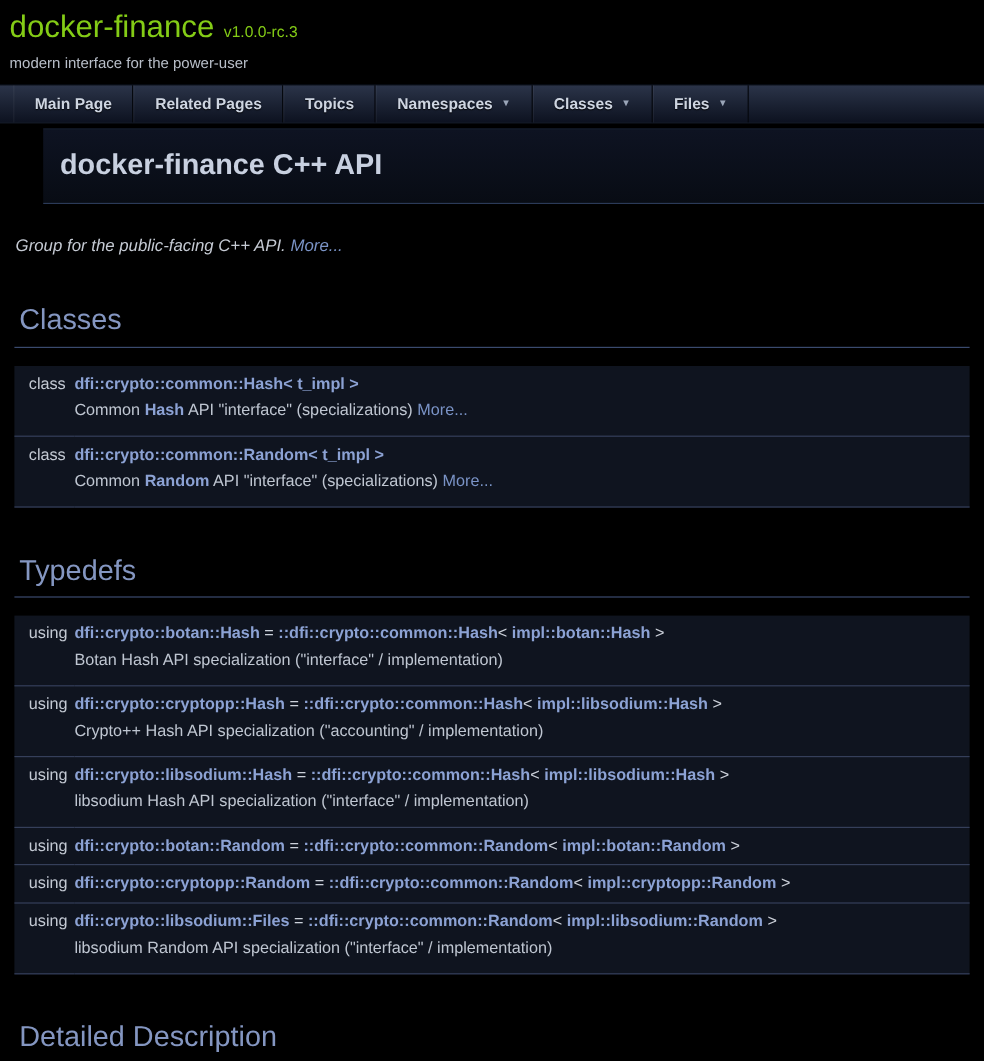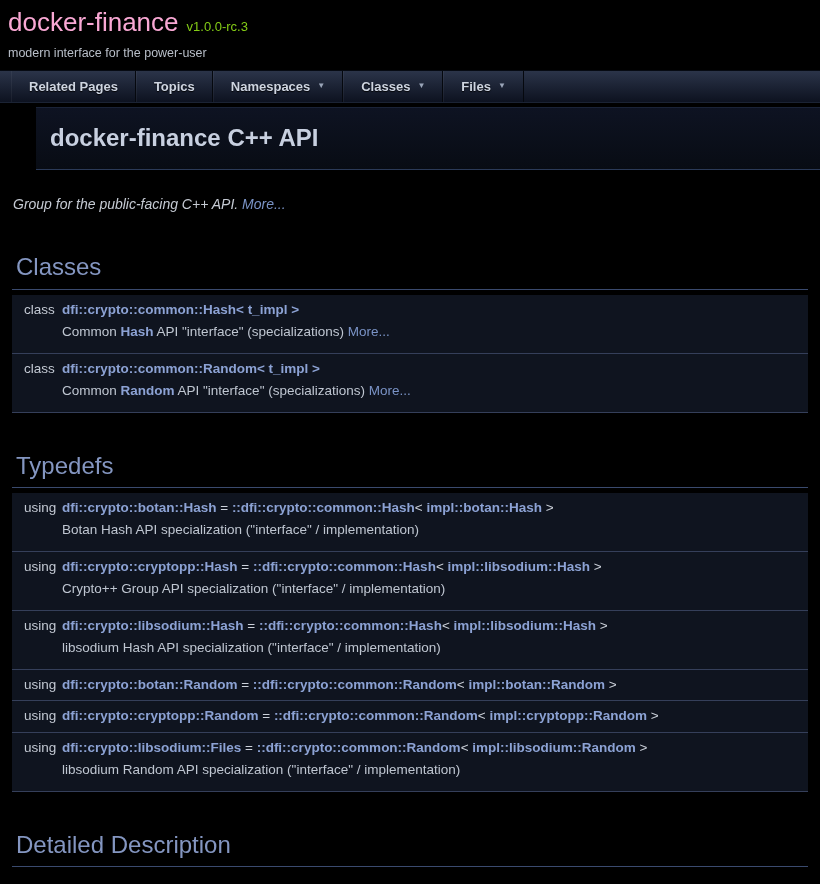--- a/index.html
+++ b/index.html
@@ -11,21 +11,21 @@
     font-family: "Liberation Sans", sans-serif;
     font-size: 13.5px;
     line-height: 1.35;
     overflow: hidden;
   }
   a { text-decoration: none; color: #7a93c6; cursor: pointer; }
   a.ref { font-weight: bold; color: #8ca2d4; }
 
   
   #titlearea { padding: 5px 0 8px 8px; background: #000; }
-  .projectname { font-size: 26px; color: #f9a8d4; text-align: right; }
+  .projectname { font-size: 26px; color: #84cc16; text-align: right; }
   .projectversion { font-size: 13px; color: #84cc16; margin-left: 8px; }
   .projectbrief { font-size: 12.5px; color: #b9bfc9; margin-top: 5px; }
 
   
   .tabs {
     background: linear-gradient(to bottom, #2b3449 0%, #1a2132 55%, #0d1220 100%);
     border-top: 1px solid #060a12;
     border-bottom: 1px solid #1b2334;
   }
   .tabs ul { margin: 0; padding: 0 0 0 11px; list-style: none; display: flex; }
@@ -64,21 +64,21 @@
     color: #8496c1;
     border-bottom: 1px solid #3a4a6e;
     margin: 37px 0 0;
     padding: 0 0 5px 4px;
   }
 
   table.memberdecls {
     border-collapse: collapse;
     width: 100%;
     background: #0f141f;
-    margin-top: 5px;
+    margin-top: 15px;
     font-size: 13.5px;
   }
   td.memItemLeft {
     width: 50px; padding: 6px 0 2px 12px;
     vertical-align: top; white-space: nowrap; color: #c3c9d3;
   }
   td.memItemRight { padding: 6px 4px 2px 0; white-space: nowrap; }
   td.mdescLeft { padding: 0; }
   td.mdescRight { padding: 2px 4px 7px 0; color: #bfc6d1; }
   tr.memsep td { border-bottom: 1px solid #353f5a; height: 5px; padding: 0; }
@@ -89,20 +89,23 @@
 
 <div id="titlearea">
   <div>
     <span class="projectname">docker-finance</span><span class="projectversion">v1.0.0-rc.3</span>
   </div>
   <div class="projectbrief">modern interface for the power-user</div>
 </div>
 
 <nav class="tabs">
   <ul id="nav-tabs">
+  <li>
+        <span class="label">Main Page</span>
+      </li>
 
   <li>
         <span class="label">Related Pages</span>
       </li>
 
   <li>
         <span class="label">Topics</span>
       </li>
 
   <li>
@@ -175,21 +178,21 @@
   <tr class="memsep">
           <td colspan="2"></td>
         </tr>
 
   <tr class="memitem">
     <td class="memItemLeft">using</td>
     <td class="memItemRight"><a class="ref">dfi::crypto::cryptopp::Hash</a><span class="plain"> = </span><a class="ref">::dfi::crypto::common::Hash</a><span class="plain">&lt; </span><a class="ref">impl::libsodium::Hash</a><span class="plain"> &gt;</span></td>
   </tr>
   <tr class="memdesc">
     <td class="mdescLeft"></td>
-    <td class="mdescRight">Crypto++ Group API specialization ("interface" / implementation)</td>
+    <td class="mdescRight">Crypto++ Hash API specialization ("accounting" / implementation)</td>
   </tr>
   <tr class="memsep">
           <td colspan="2"></td>
         </tr>
 
   <tr class="memitem">
     <td class="memItemLeft">using</td>
     <td class="memItemRight"><a class="ref">dfi::crypto::libsodium::Hash</a><span class="plain"> = </span><a class="ref">::dfi::crypto::common::Hash</a><span class="plain">&lt; </span><a class="ref">impl::libsodium::Hash</a><span class="plain"> &gt;</span></td>
   </tr>
   <tr class="memdesc">

